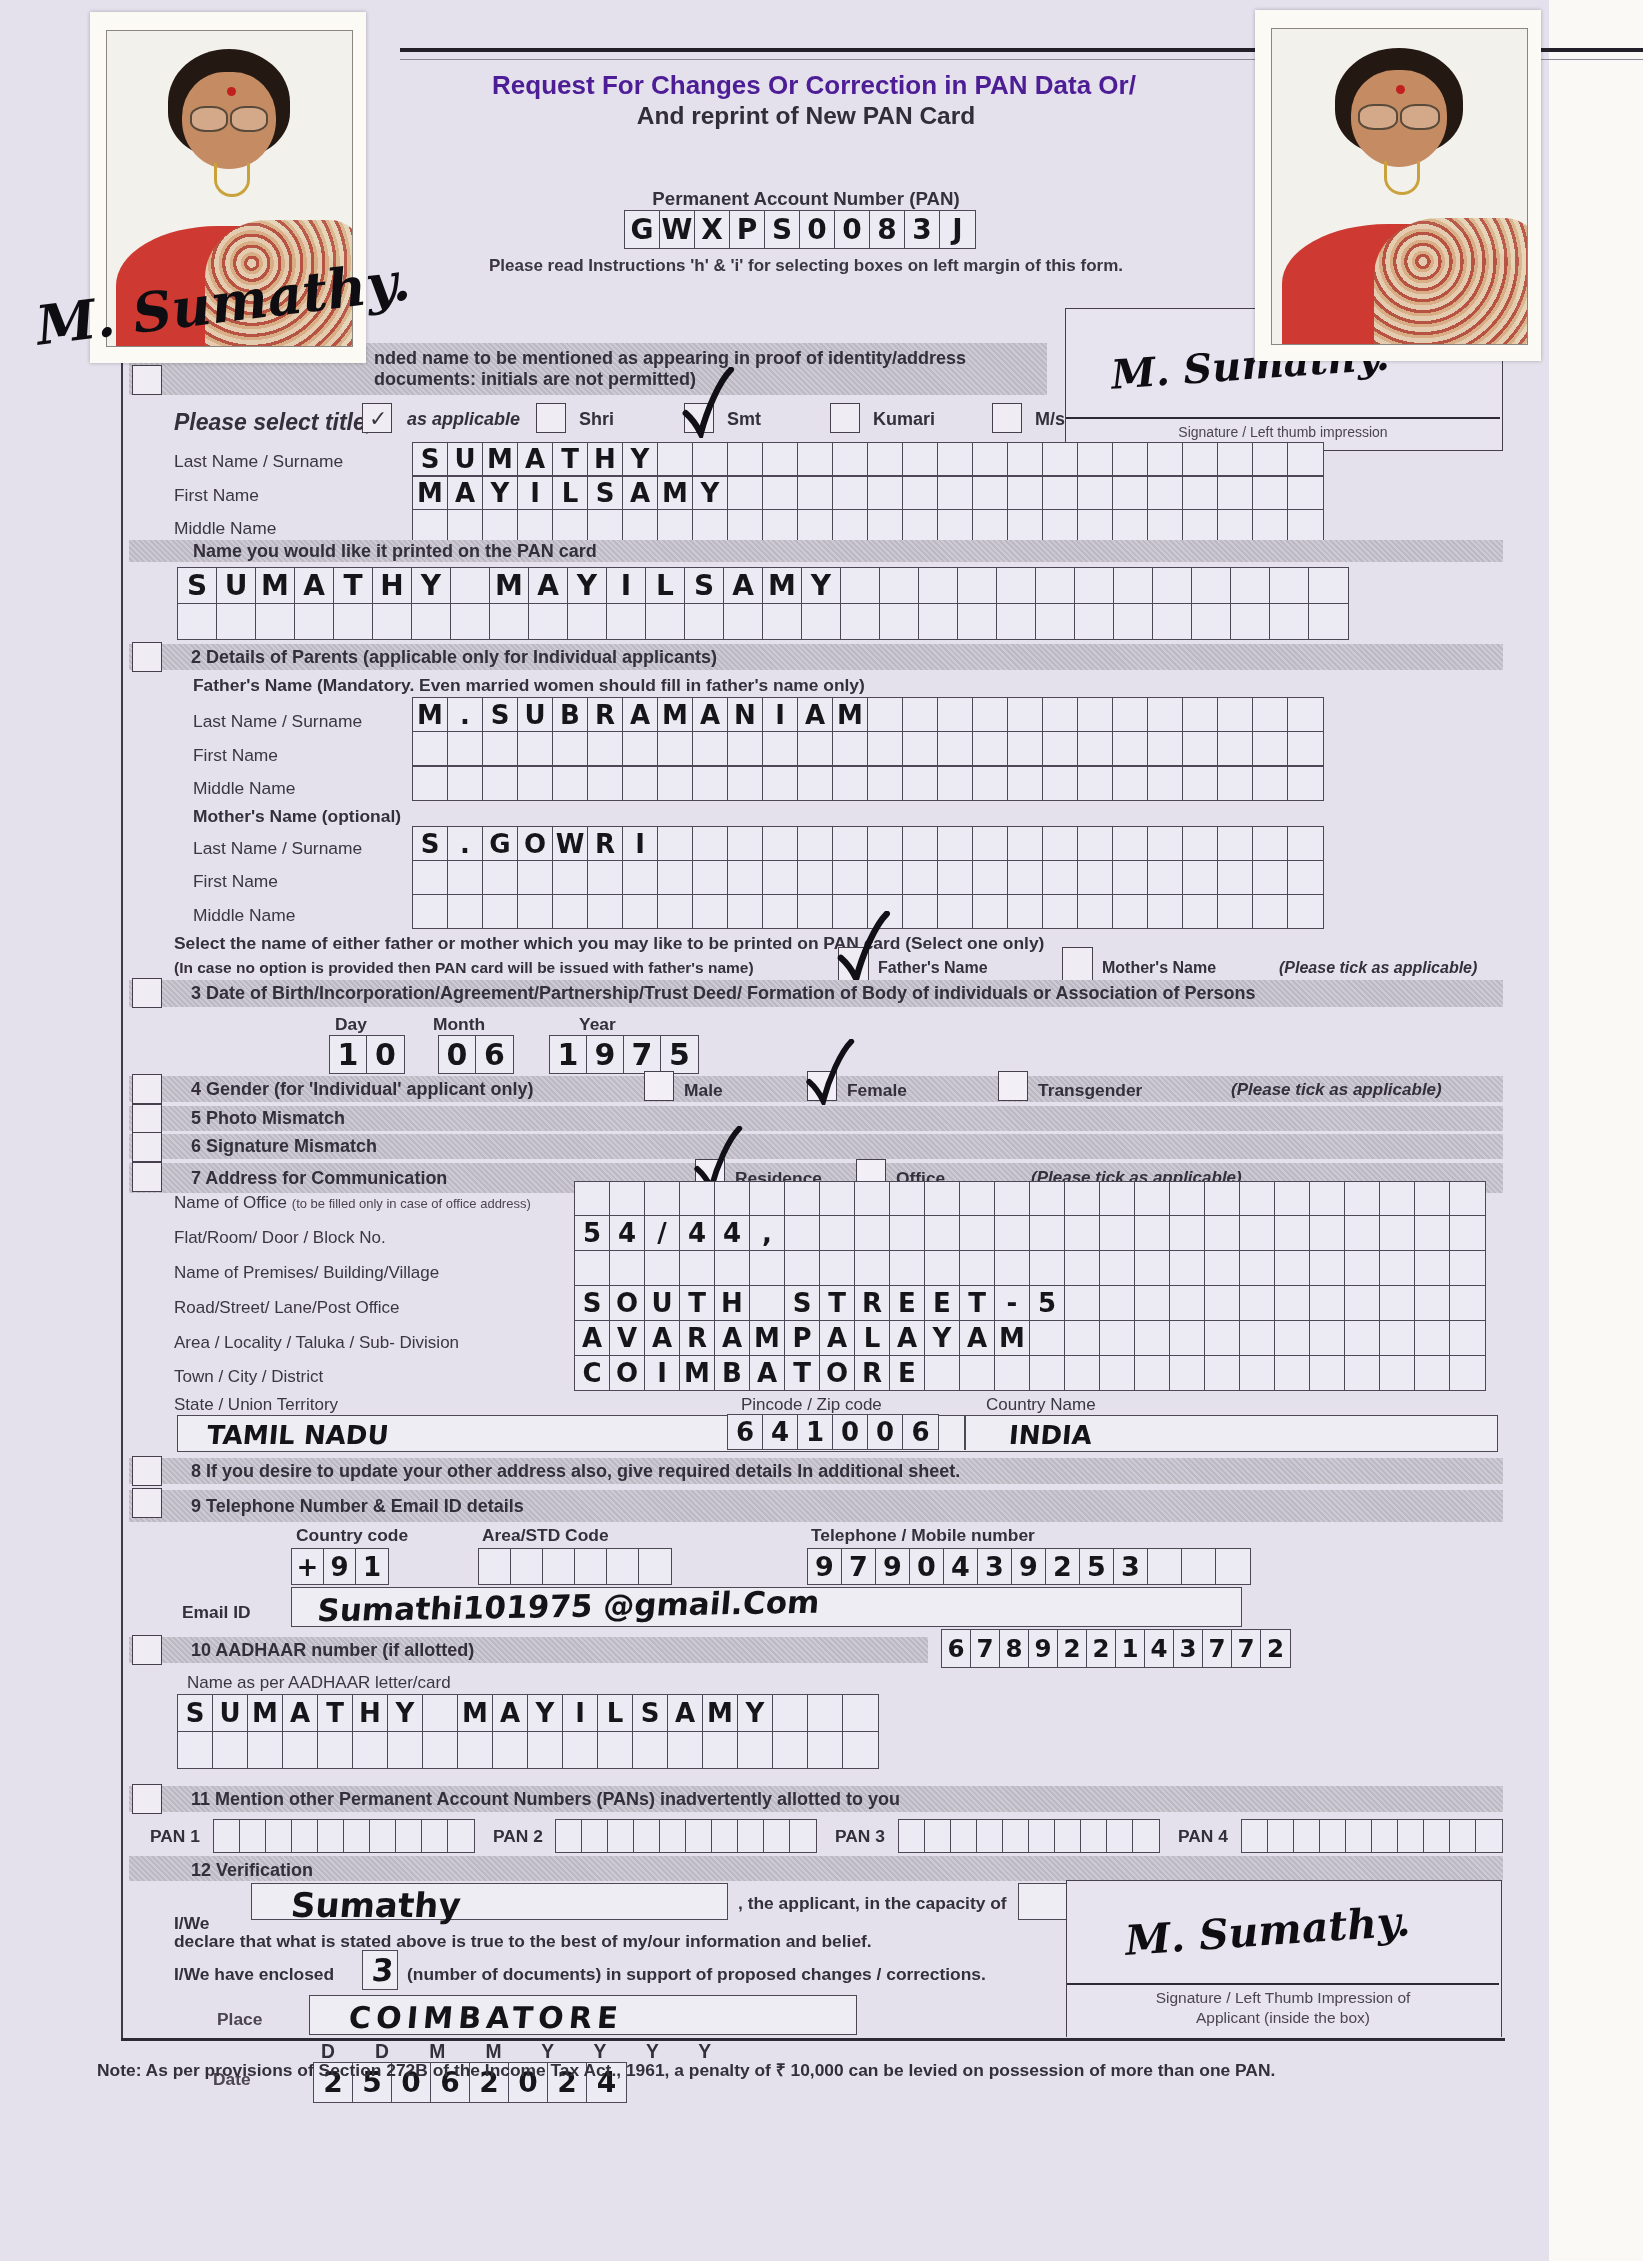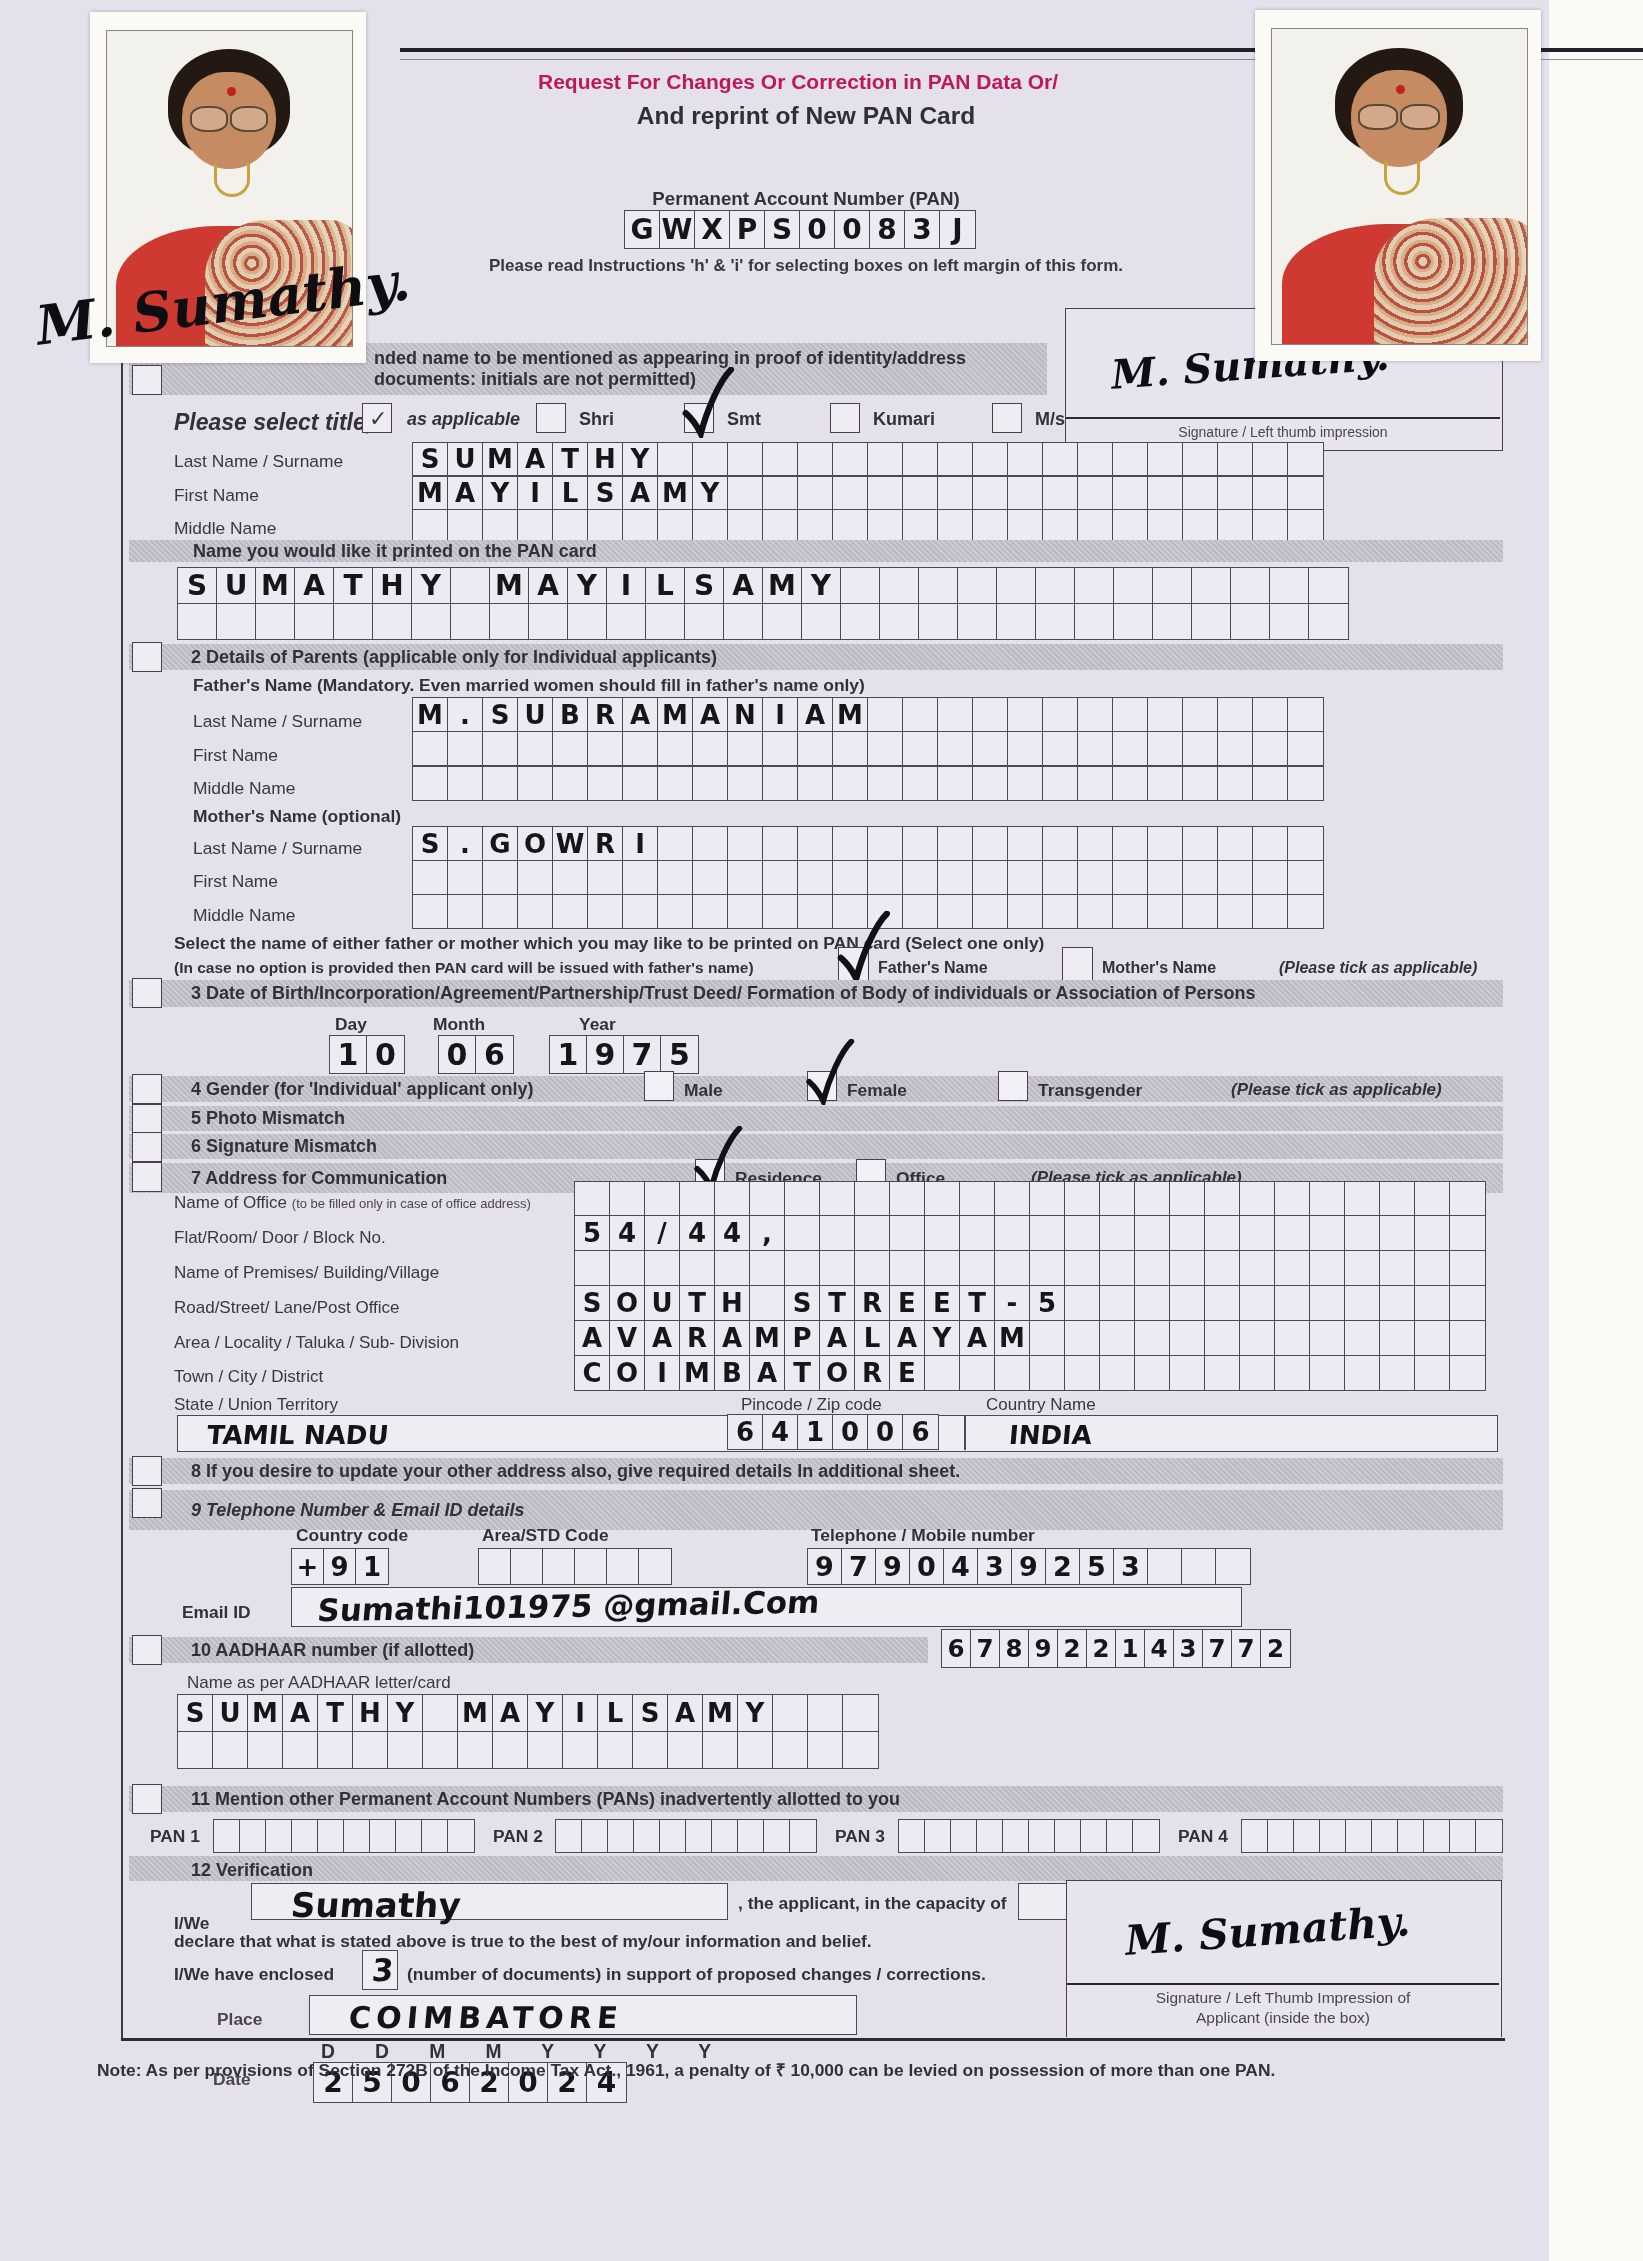--- a/index.html
+++ b/index.html
@@ -46,21 +46,21 @@
   .neck{position:absolute;top:42%;left:44%;width:12%;height:10%;border:3.2px solid #c9a23c;border-top:none;border-radius:0 0 50% 50%;}
 </style>
 </head>
 <body>
 
 <div class="sheet"></div>
 
 <div class="hline" style="left:400px;top:48px;width:1244px;height:3.9px;background:#23202a;"></div>
 <div class="hline" style="left:400px;top:59px;width:1244px;height:1.3px;background:#8d8896;"></div>
 
-<div class="abs b" style="left:392px;top:70px;width:812px;text-align:center;font-size:21px;color:#be185d;">Request For Changes Or Correction in PAN Data Or/</div>
+<div class="abs b" style="left:408px;top:70px;width:812px;text-align:center;font-size:26px;color:#4c1d95;">Request For Changes Or Correction in PAN Data Or/</div>
 <div class="abs b" style="left:400px;top:102px;width:812px;text-align:center;font-size:24.5px;color:#322e39;">And reprint of New PAN Card</div>
 <div class="abs b" style="left:400px;top:188px;width:812px;text-align:center;font-size:18.7px;color:#35313c;">Permanent Account Number (PAN)</div>
 <div class="boxrow" style="left:624px;top:210px;height:37px;">
     <span class="cell c54">G</span>
     <span class="cell c54">W</span>
     <span class="cell c54">X</span>
     <span class="cell c54">P</span>
     <span class="cell c54">S</span>
     <span class="cell c54">0</span>
     <span class="cell c54">0</span>
@@ -734,21 +734,21 @@
     </div>
   <div class="vline" style="left:786px;top:0;height:34px;background:#4e4756;"></div>
   <div class="hw" style="position:absolute;left:831px;top:3.9px;font-size:26px;">INDIA</div>
 </div>
 
 <div class="bar" style="top:1458px;height:26px;">
   <div class="txt">8 If you desire to update your other address also, give required details In additional sheet.</div>
 </div>
 <div class="cb" style="left:132px;top:1456px;"></div>
 
-<div class="bar" style="top:1490px;height:40px;font-style:italic;">
+<div class="bar" style="top:1490px;height:32px;">
   <div class="txt">9 Telephone Number &amp; Email ID details</div>
 </div>
 <div class="cb" style="left:132px;top:1488px;"></div>
 <div class="abs lbl" style="left:296px;top:1525px;">Country code</div>
 <div class="abs lbl" style="left:482px;top:1525px;">Area/STD Code</div>
 <div class="abs lbl" style="left:811px;top:1525px;">Telephone / Mobile number</div>
 <div class="boxrow" style="left:291px;top:1548px;height:35px;">
     <span class="cell c50">+</span>
     <span class="cell c50">9</span>
     <span class="cell c50">1</span>

